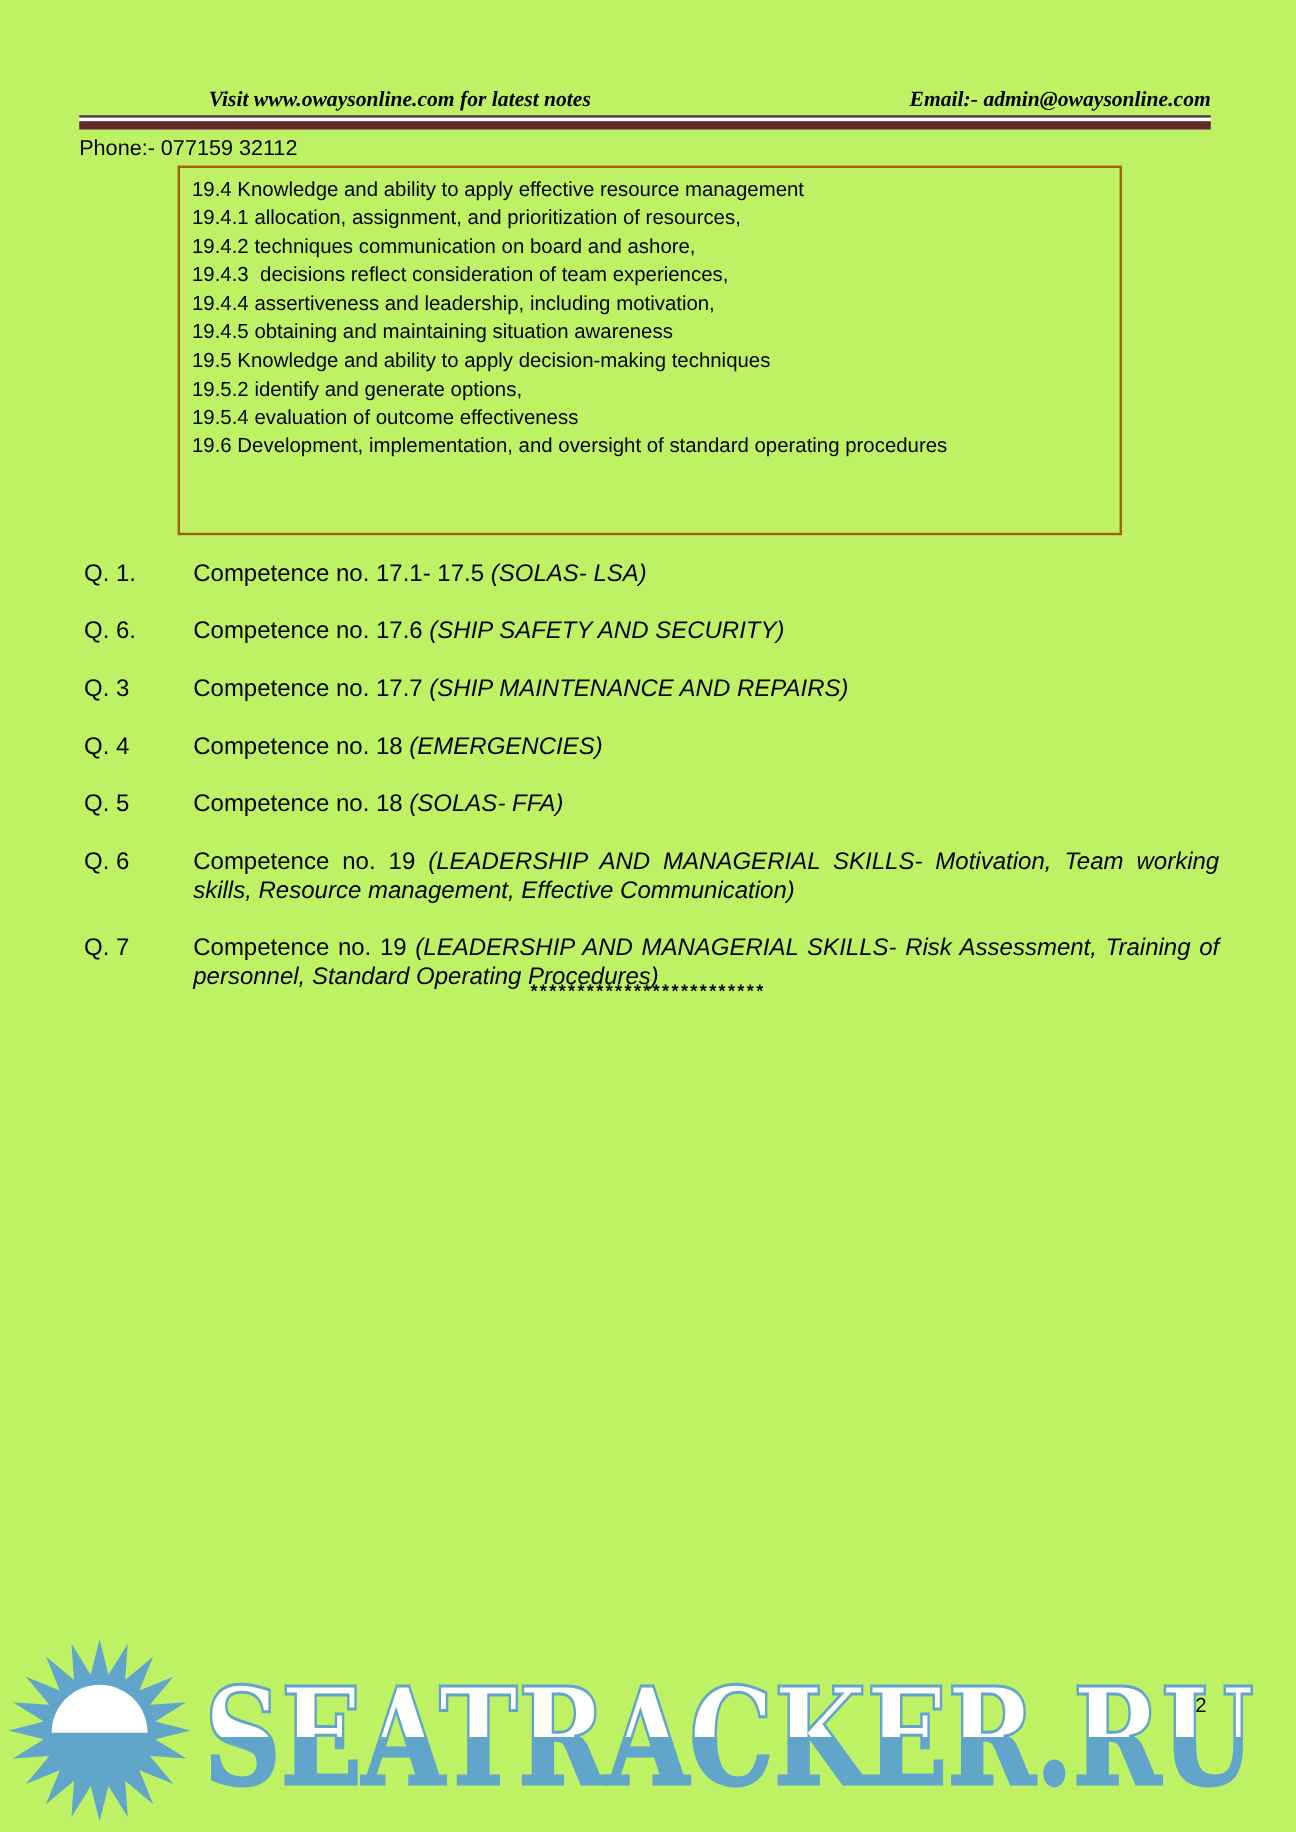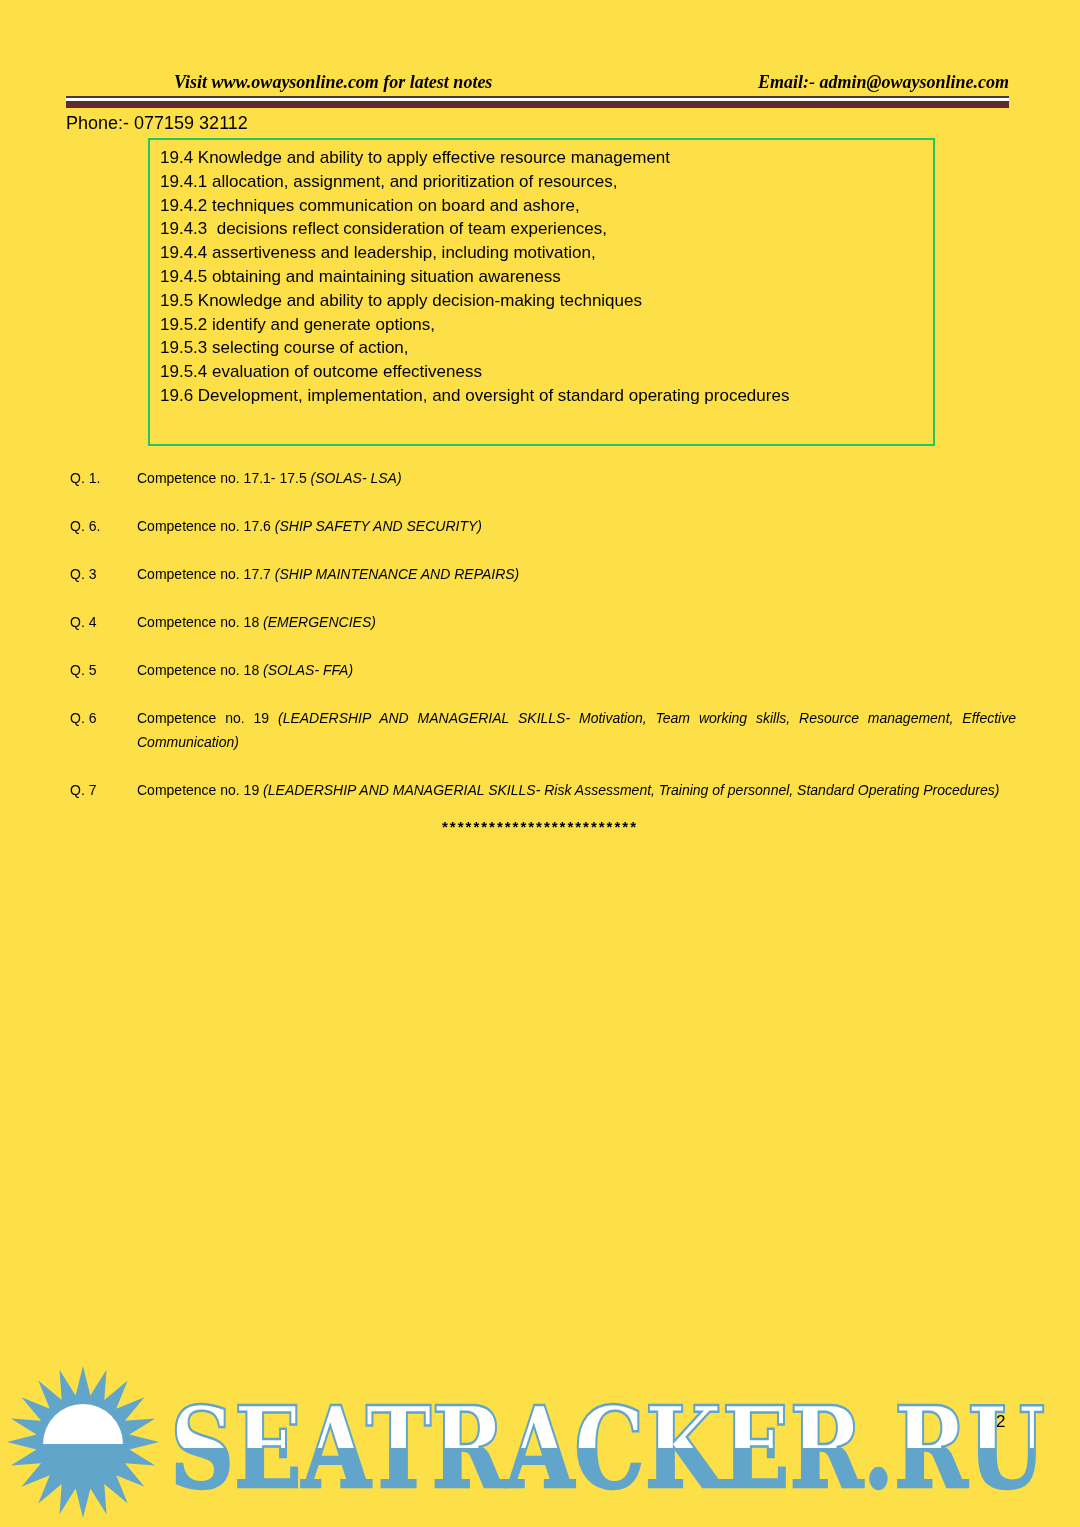--- a/index.html
+++ b/index.html
@@ -1,46 +1,46 @@
 <!DOCTYPE html>
 <html><head>
 <meta charset="utf-8">
 <style>
   html, body { margin:0; padding:0; background:#ffffff; }
   .page {
     position:relative;
     width:1080px; height:1527px;
     margin:0 auto;
-    background:#fde047;
+    background:#bef264;
     font-family:"Liberation Sans", sans-serif;
     color:#000;
     overflow:hidden;
   }
   
   .header { position:absolute; left:66px; top:72px; width:943px; }
   .header-row {
     display:flex; justify-content:space-between; align-items:baseline;
     font-family:"Liberation Serif", serif;
     font-style:italic; font-weight:bold; font-size:18px;
     padding-bottom:3px;
   }
   .header-left { margin-left:108px; }
   .rule { height:3px; border-top:2px solid #4a3838; border-bottom:7px solid #5e2a2a; background:#fff; }
   .phone { font-size:18px; margin-top:5px; }
   
   .topic-box {
     position:absolute; left:148px; top:138px; width:787px; height:308px;
-    border:2px solid #22c55e; box-sizing:border-box;
+    border:2px solid #a16207; box-sizing:border-box;
     padding:6px 10px;
     font-size:17px; line-height:23.8px;
   }
   .box-line { white-space:pre-wrap; }
   
   .questions { position:absolute; left:70px; top:466px; width:946px; }
-  .q-item { display:flex; font-size:14px; line-height:24px; margin-bottom:24px; }
+  .q-item { display:flex; font-size:20px; line-height:24px; margin-bottom:24px;gap:24px; }
   .q-label { width:67px; flex-shrink:0; }
   .q-text { flex:1; text-align:justify; }
   .q-text i { }
   
   .stars {
     position:absolute; left:0; right:0; top:818px;
     text-align:center; font-size:15px; font-weight:bold; letter-spacing:2px;
   }
   
   .watermark { position:absolute; left:0; top:1365px; width:1080px; height:162px; }
@@ -65,21 +65,20 @@
 
   <div class="topic-box">
     <div class="box-line">19.4 Knowledge and ability to apply effective resource management</div>
     <div class="box-line">19.4.1 allocation, assignment, and prioritization of resources,</div>
     <div class="box-line">19.4.2 techniques communication on board and ashore,</div>
     <div class="box-line">19.4.3  decisions reflect consideration of team experiences,</div>
     <div class="box-line">19.4.4 assertiveness and leadership, including motivation,</div>
     <div class="box-line">19.4.5 obtaining and maintaining situation awareness</div>
     <div class="box-line">19.5 Knowledge and ability to apply decision-making techniques</div>
     <div class="box-line">19.5.2 identify and generate options,</div>
-    <div class="box-line">19.5.3 selecting course of action,</div>
     <div class="box-line">19.5.4 evaluation of outcome effectiveness</div>
     <div class="box-line">19.6 Development, implementation, and oversight of standard operating procedures</div>
   </div>
 
   <div class="questions">
     <div class="q-item">
       <span class="q-label">Q. 1.</span>
       <span class="q-text"><span>Competence no. 17.1- 17.5 </span><i>(SOLAS- LSA)</i></span>
     </div>
     <div class="q-item">

